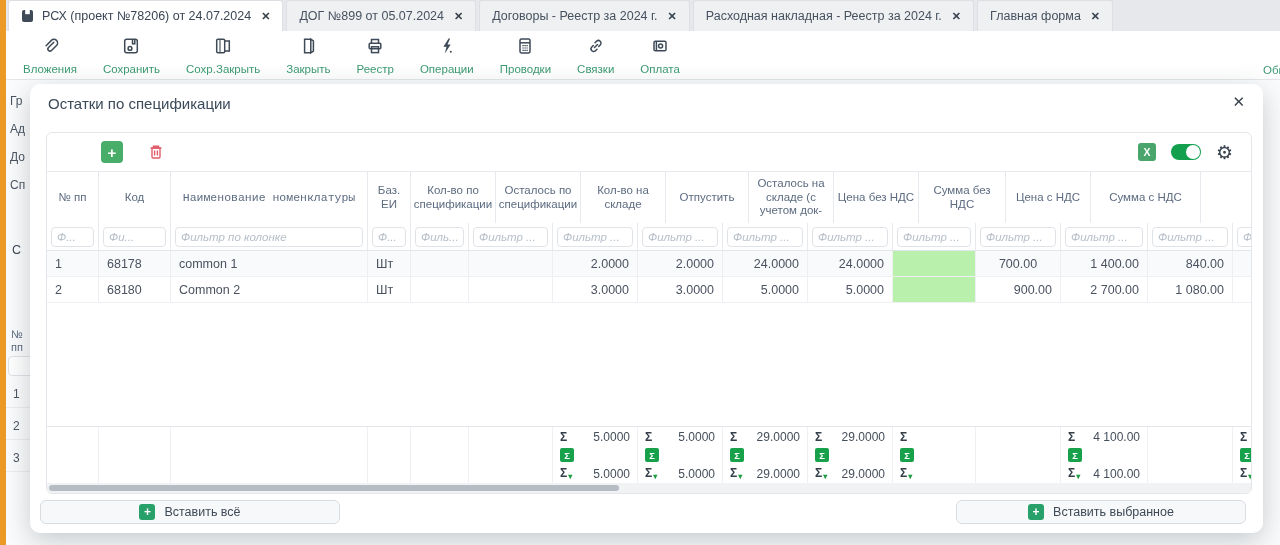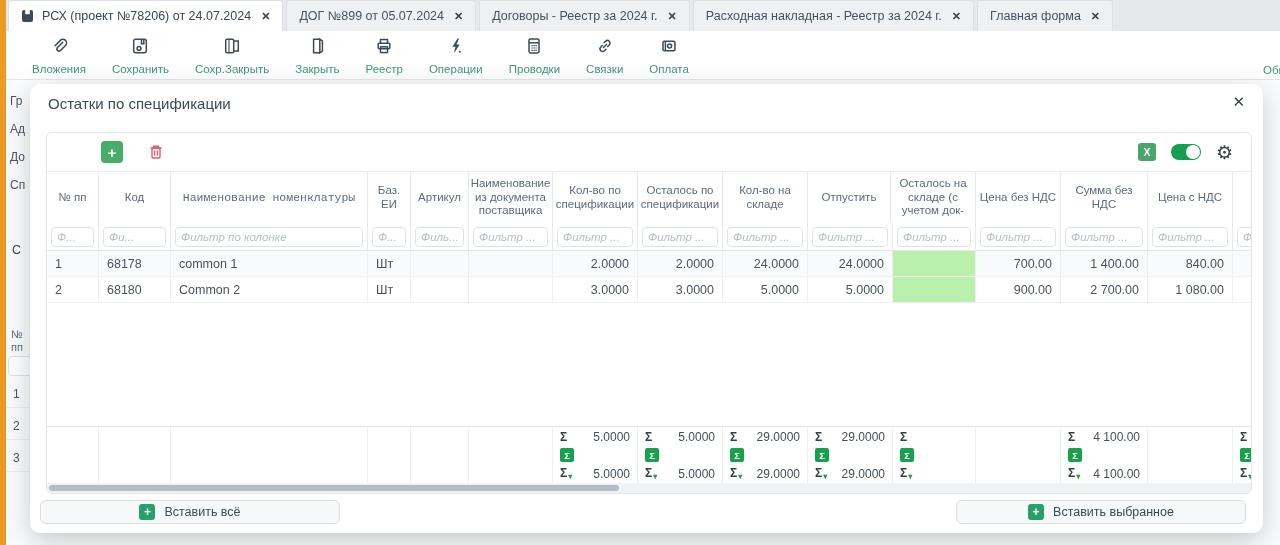--- a/index.html
+++ b/index.html
@@ -8,21 +8,21 @@
   .orange-strip{position:absolute;left:0;top:0;width:6px;height:545px;background:#eb9a26;z-index:3}
 
   
   .tabbar{position:absolute;left:6px;top:0;right:0;height:31px;background:#e6e8eb;display:flex;gap:3px;padding-left:2px;z-index:2}
   .tab{display:flex;align-items:center;padding:0 12px;background:#eff0f2;border:1px solid #dcdfe3;border-bottom:none;border-radius:3px 3px 0 0;font-size:12.5px;color:#46525f;white-space:nowrap;cursor:pointer}
   .tab.active{background:#fff;color:#3a4654}
   .tab .tico{display:flex;margin-right:8px}
   .tab-close{font-weight:bold;font-size:11px;color:#39434e;margin-left:10px}
 
   
-  .toolbar{position:absolute;left:6px;top:31px;right:0;height:49px;background:#fff;border-bottom:1px solid #e4e7ea;display:flex;align-items:center;padding-left:13px;z-index:2}
+  .toolbar{position:absolute;left:6px;top:31px;right:0;height:49px;background:#fff;border-bottom:1px solid #e4e7ea;display:flex;align-items:center;padding-left:4px;z-index:2}
   .titem{display:flex;flex-direction:column;align-items:center;justify-content:center;padding:0 13px;gap:3px;cursor:pointer}
   .titem .tlabel{font-size:11.5px;color:#3d9b74;white-space:nowrap}
   .titem.refresh{position:absolute;left:1244px;top:0;height:49px}
 
   
   .bgform{position:absolute;left:6px;top:80px;right:0;bottom:0;background:#fbfcfd;z-index:1}
   .bglabel{position:absolute;left:4px;font-size:12px;color:#4a5562;white-space:nowrap}
   .bgsection{position:absolute;left:6px;top:163px;font-size:12.5px;color:#3c4854}
   .bgcircle{position:absolute;left:-12px;top:217px;width:11px;height:11px;border:2px solid #2fae78;border-radius:50%;background:#fff}
   .bgcolh{position:absolute;left:5px;font-size:11px;color:#5a6a80}
@@ -237,26 +237,20 @@
           </div>
           <div class="hcell" style="width: 72px;">
             <span>Код</span>
           </div>
           <div class="hcell" style="width: 197px; font-family: Liberation Mono, monospace;">
             <span>Наименование номенклатуры</span>
           </div>
           <div class="hcell" style="width: 43px;">
             <span>Баз. ЕИ</span>
           </div>
-          <div class="hcell" style="width: 58px;">
-            <span>Артикул</span>
-          </div>
-          <div class="hcell" style="width: 84px;">
-            <span>Наименование из документа поставщика</span>
-          </div>
           <div class="hcell" style="width: 85px;">
             <span>Кол-во по спецификации</span>
           </div>
           <div class="hcell" style="width: 85px;">
             <span>Осталось по спецификации</span>
           </div>
           <div class="hcell" style="width: 85px;">
             <span>Кол-во на складе</span>
           </div>
           <div class="hcell" style="width: 83px;">
@@ -351,21 +345,21 @@
             <div class="dcell num" style="width: 85px;">
               <span>2.0000</span>
             </div>
             <div class="dcell num" style="width: 85px;">
               <span>24.0000</span>
             </div>
             <div class="dcell num" style="width: 85px;">
               <span>24.0000</span>
             </div>
             <div class="dcell num greencell" style="width: 83px;"></div>
-            <div class="dcell num" style="width: 85px;">
+            <div class="dcell num" style="width: 85px; justify-content: center;">
               <span>700.00</span>
             </div>
             <div class="dcell num" style="width: 87px;">
               <span>1 400.00</span>
             </div>
             <div class="dcell num" style="width: 85px;">
               <span>840.00</span>
             </div>
             <div class="dcell num" style="width: 110px;"></div>
           </div>

